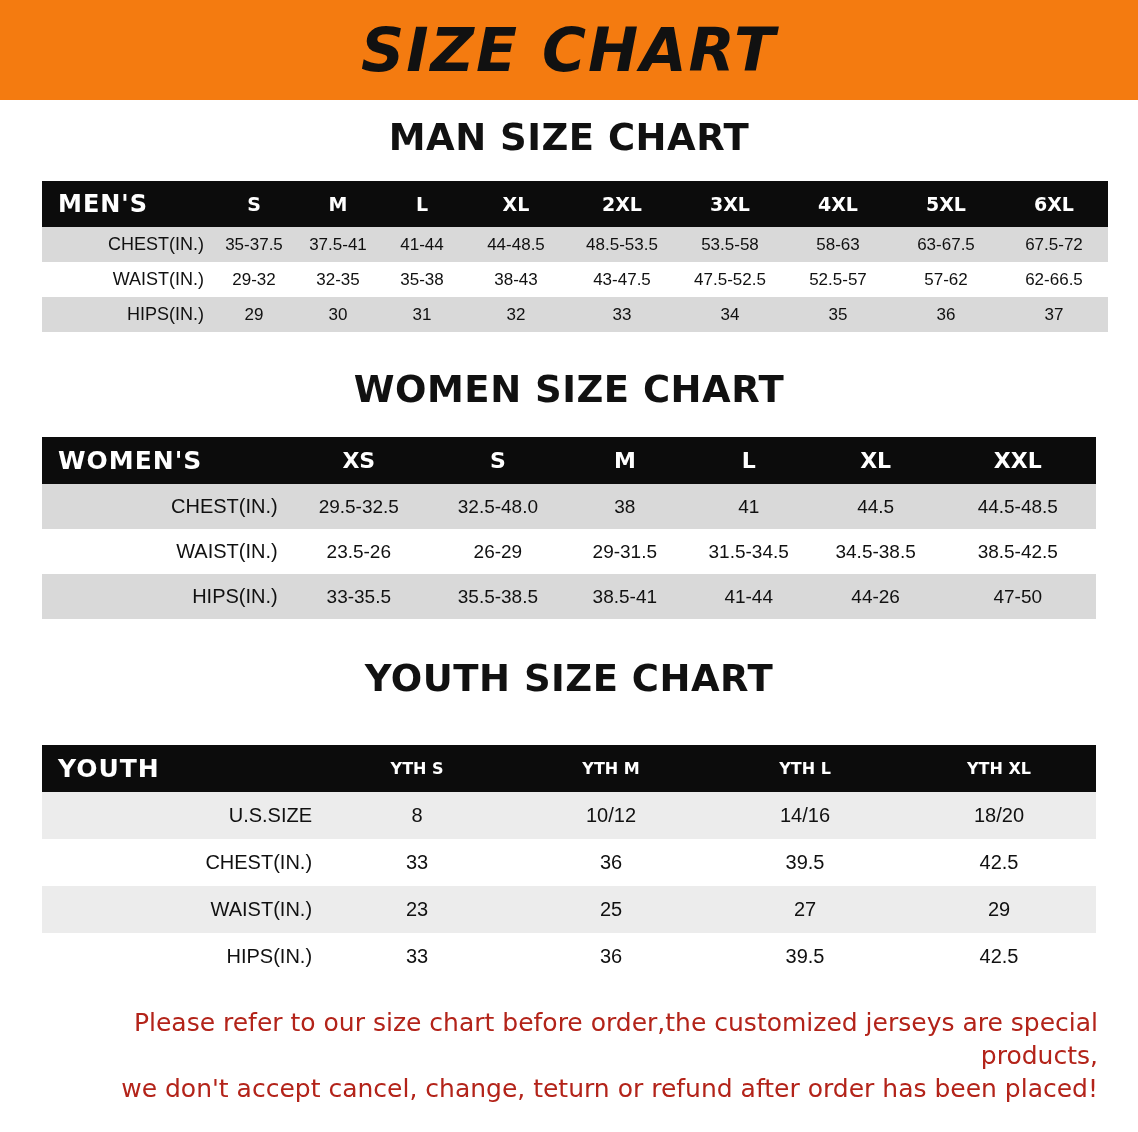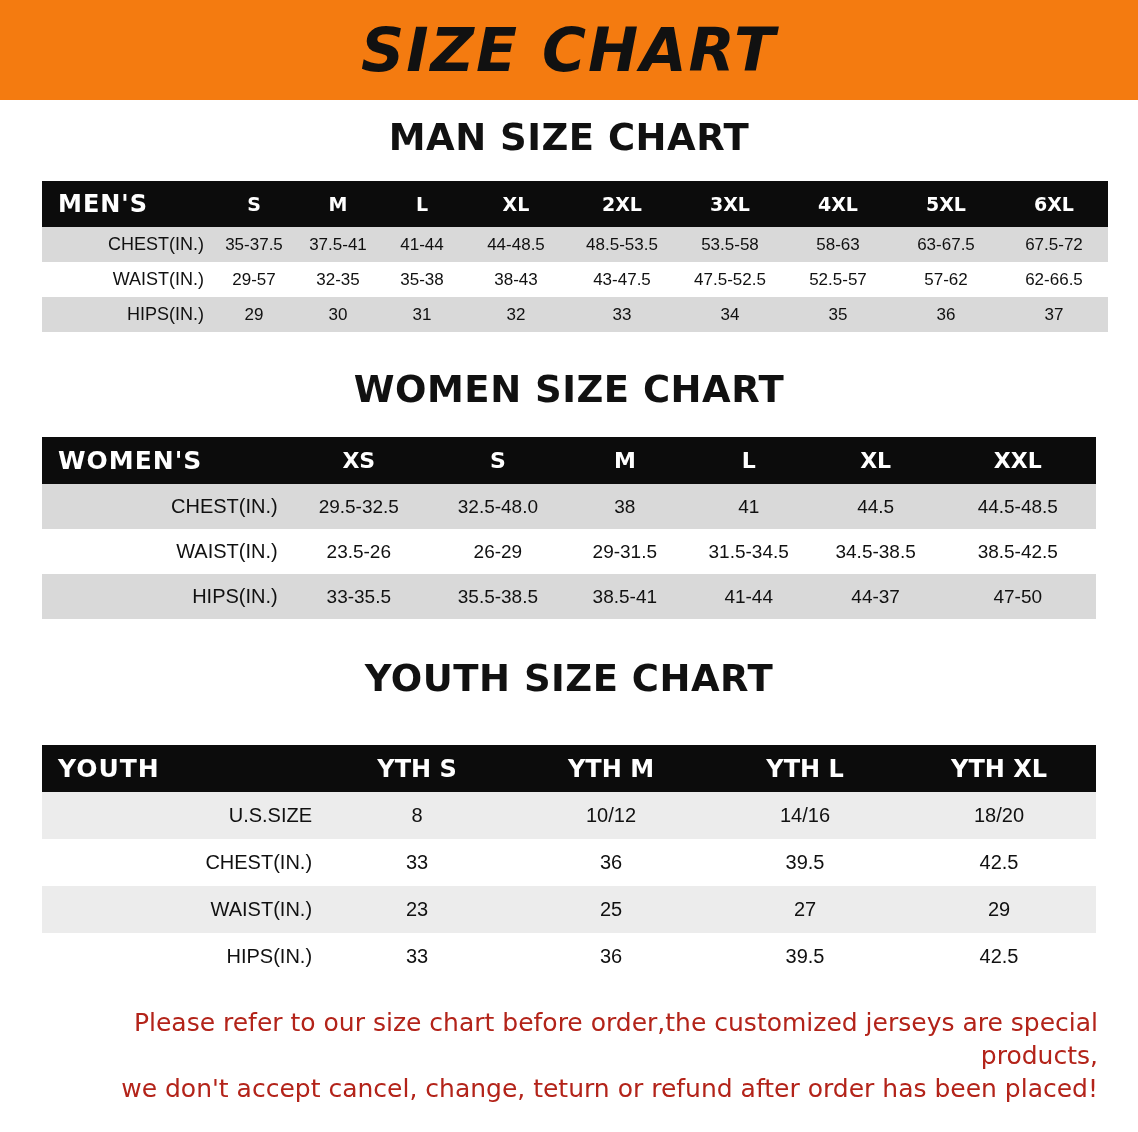--- a/index.html
+++ b/index.html
@@ -82,21 +82,21 @@
 
   
   .women thead th { font-size: 22px; }
   .women thead th.corner { font-size: 25px; letter-spacing: 1px; }
   .women tbody td { font-size: 19px; padding: 11px 1px; }
   .women tbody tr:nth-child(odd) td { background: #d9d9d9; }
   .women tbody tr:nth-child(even) td { background: #ffffff; }
   .women tbody td.rowhead { font-size: 20px; }
 
   
-  .youth thead th { font-size: 24px; }
+  .youth thead th { font-size: 16px; }
   .youth thead th.corner { font-size: 25px; letter-spacing: 1px; }
   .youth tbody td { font-size: 20px; padding: 12px 1px; }
   .youth tbody tr:nth-child(odd) td { background: #ececec; }
   .youth tbody tr:nth-child(even) td { background: #ffffff; }
   .youth tbody td.rowhead { font-size: 20px; }
 
   .note {
     margin: 26px 40px 0 60px;
     color: #b32319;
     font-family: "DejaVu Sans", sans-serif;
@@ -138,21 +138,21 @@
         <td>41-44</td>
         <td>44-48.5</td>
         <td>48.5-53.5</td>
         <td>53.5-58</td>
         <td>58-63</td>
         <td>63-67.5</td>
         <td>67.5-72</td>
       </tr>
       <tr>
         <td class="rowhead">WAIST(IN.)</td>
-        <td>29-57</td>
+        <td>29-32</td>
         <td>32-35</td>
         <td>35-38</td>
         <td>38-43</td>
         <td>43-47.5</td>
         <td>47.5-52.5</td>
         <td>52.5-57</td>
         <td>57-62</td>
         <td>62-66.5</td>
       </tr>
       <tr>
@@ -203,21 +203,21 @@
         <td>31.5-34.5</td>
         <td>34.5-38.5</td>
         <td>38.5-42.5</td>
       </tr>
       <tr>
         <td class="rowhead">HIPS(IN.)</td>
         <td>33-35.5</td>
         <td>35.5-38.5</td>
         <td>38.5-41</td>
         <td>41-44</td>
-        <td>44-37</td>
+        <td>44-26</td>
         <td>47-50</td>
       </tr>
     </tbody>
   </table>
 </div>
 
 <div class="section-title t-youth">YOUTH SIZE CHART</div>
 <div class="tbl-wrap">
   <table class="chart youth">
     <thead>

